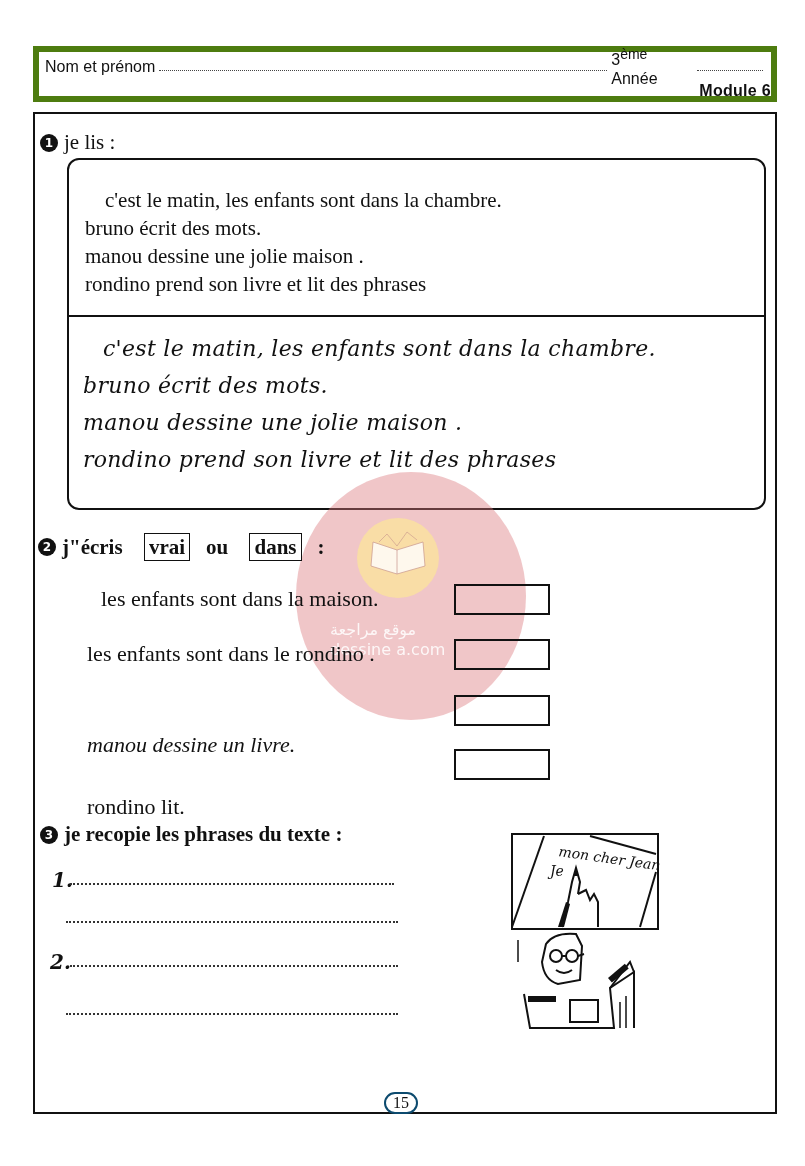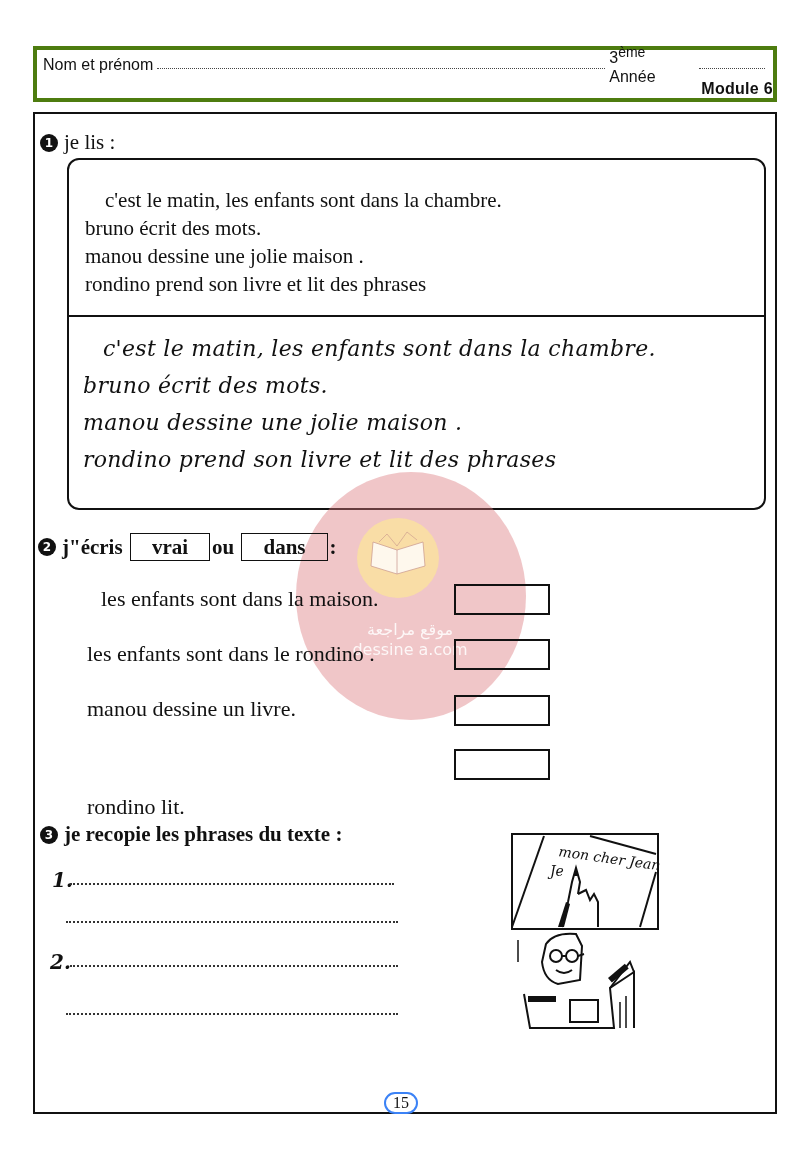--- a/index.html
+++ b/index.html
@@ -5,21 +5,21 @@
     html, body { margin: 0; padding: 0; }
     body {
       width: 805px; height: 1166px; position: relative; background: #ffffff;
       color: #111; font-family: "Liberation Serif", serif; overflow: hidden;
     }
     .abs { position: absolute; }
 
     
     .header-box {
       left: 33px; top: 46px; width: 744px; height: 56px;
-      border: 4px solid #4d7c0f; box-sizing: border-box;
+      border: 6px solid #4d7c0f; box-sizing: border-box;
     }
     .header-row1 {
       position: absolute; left: 6px; top: 4px; right: 4px; height: 22px;
       font-family: "Liberation Sans", sans-serif; font-size: 16px; display: flex; align-items: center;
     }
     .header-row1 .name-label { white-space: nowrap; }
     .dots {
       flex: 1; border-bottom: 1px dotted #444; height: 0; margin: 6px 4px 0 4px; align-self: center;
     }
     .dots.short { flex: 0 0 66px; }
@@ -56,49 +56,49 @@
     }
     .print-text .indent { padding-left: 20px; }
     .cursive-text {
       position: absolute; left: 14px; top: 170px; font-size: 22px; line-height: 37px;
       font-style: italic; font-family: "DejaVu Serif", serif; letter-spacing: 0.3px;
     }
     .cursive-text .indent { padding-left: 20px; }
 
     
     .boxed-word {
-      display: inline-block; border: 1.5px solid #111; padding: 0 21px; line-height: 26px; margin: 0 2px;
+      display: inline-block; border: 1.5px solid #111; padding: 0 4px; line-height: 26px; margin: 0 16px;
     }
     .vf-item { font-size: 22px; }
     .answer-box { width: 96px; height: 31px; border: 2px solid #111; box-sizing: border-box; background: transparent; }
 
     
     .copy-line { border-bottom: 2px dotted #333; height: 0; }
     .copy-num { font-family: "DejaVu Serif", serif; font-style: italic; font-weight: bold; font-size: 20px; }
 
     
     .illus { left: 510px; top: 832px; width: 150px; height: 200px; }
 
     
     .page-num {
-      left: 384px; top: 1092px; width: 34px; height: 22px; border: 2px solid #3b82f6; border-radius: 11px;
+      left: 384px; top: 1092px; width: 34px; height: 22px; border: 2px solid #0c4a6e; border-radius: 11px;
       box-sizing: border-box; background: #fff; text-align: center; font-size: 16px; line-height: 18px;
     }
 
     
     .wm-outer {
       left: 296px; top: 472px; width: 230px; height: 248px; border-radius: 50%;
       background: rgba(220,120,125,0.42);
     }
     .wm-inner {
       left: 357px; top: 518px; width: 82px; height: 80px; border-radius: 50%;
       background: rgba(250,225,160,0.85);
     }
     .wm-text {
-      left: 330px; top: 620px; width: 160px; text-align: center; color: rgba(255,255,255,0.85);
+      left: 330px; top: 620px; width: 160px; color: rgba(255,255,255,0.85);
       font-family: "DejaVu Sans", sans-serif; font-size: 16px; line-height: 20px;
     }
   </style>
 </head>
 <body>
 
 <div class="abs header-box">
   <div class="header-row1">
     <span class="name-label">Nom et prénom</span>
     <span class="dots name-dots"></span>
@@ -153,21 +153,21 @@
   <span class="boxed-word">dans</span>
   <span>:</span>
 </div>
 
 <div class="abs vf-item" style="left:87px; top:586px;margin-left:14px;">les enfants sont dans la maison.</div>
 <div class="abs answer-box" style="left:454px; top:584px;"></div>
 
 <div class="abs vf-item" style="left:87px; top:641px;">les enfants sont dans le rondino .</div>
 <div class="abs answer-box" style="left:454px; top:639px;"></div>
 
-<div class="abs vf-item" style="left:87px; top:696px;">manou dessine un livre.</div>
+<div class="abs vf-item" style="left:87px; top:732px;font-style:italic;">manou dessine un livre.</div>
 <div class="abs answer-box" style="left:454px; top:695px;"></div>
 
 <div class="abs vf-item" style="left:87px; top:794px;text-align:right;">rondino lit.</div>
 <div class="abs answer-box" style="left:454px; top:749px;"></div>
 
 <div class="abs section-title bold" style="left:40px; top:822px;">
   <span class="num-badge">3</span>
   <span>je recopie les phrases du texte :</span>
 </div>
 

